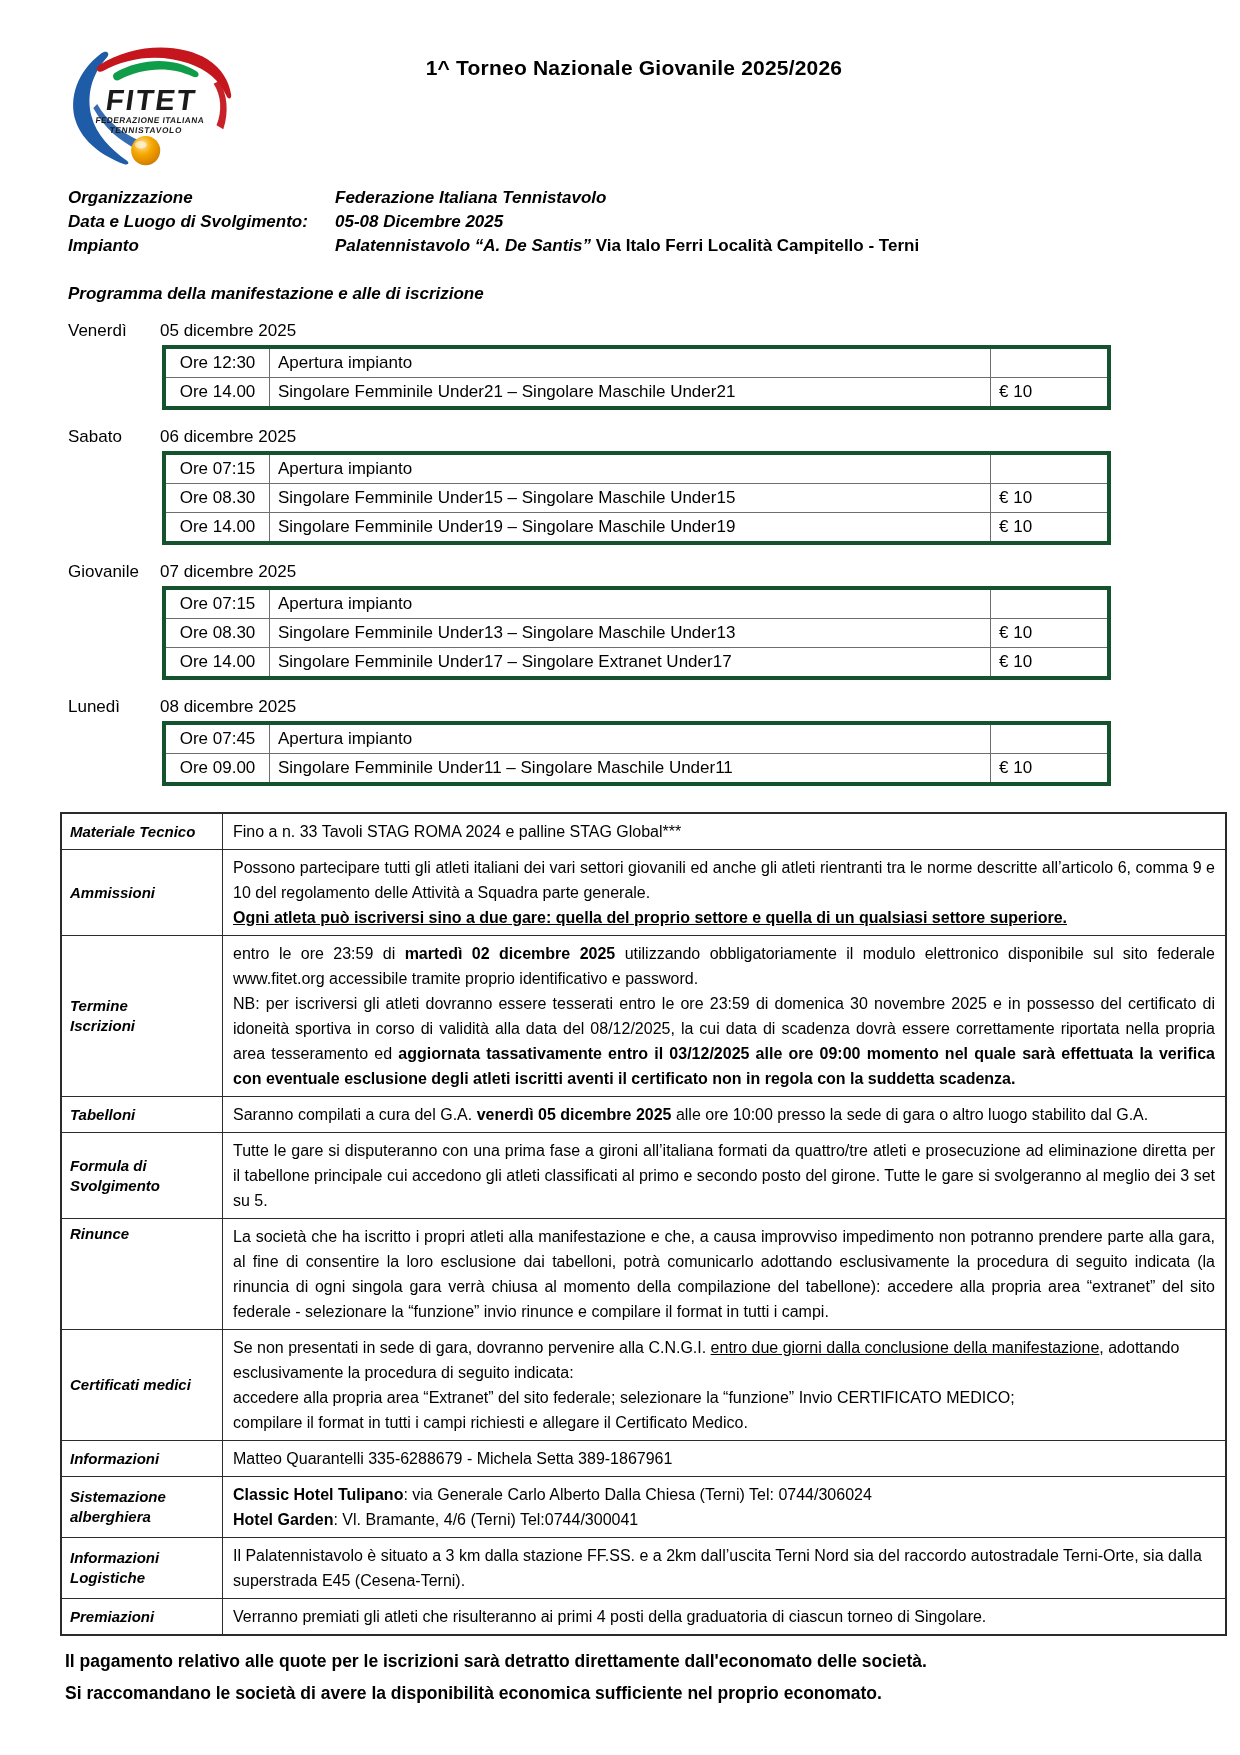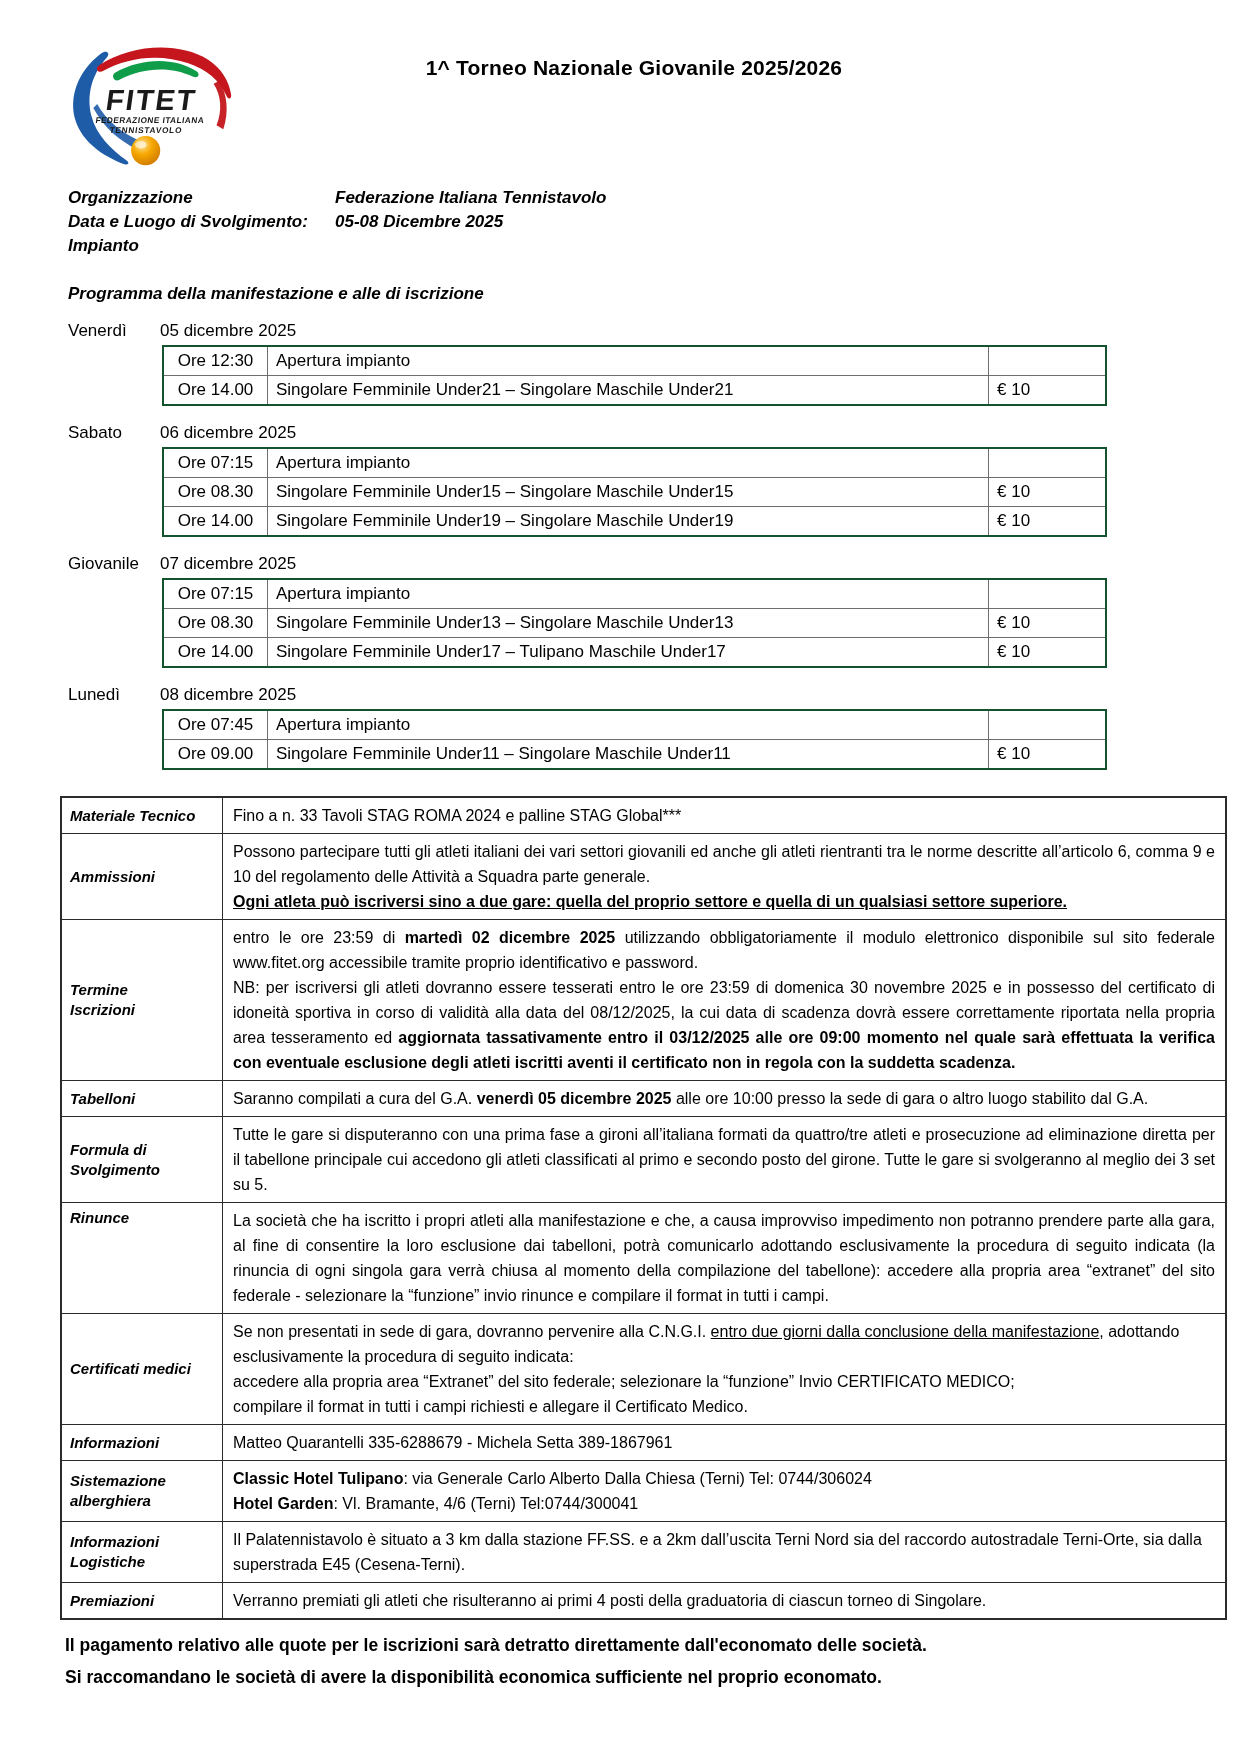--- a/index.html
+++ b/index.html
@@ -26,21 +26,21 @@
   .program-heading{
     margin:26px 0 0 68px;font-weight:bold;font-style:italic;font-size:17px;
   }
 
   
   .sched{margin:16px 0 0 68px}
   .sched .dayrow{display:flex;font-size:17px;line-height:22px;margin-bottom:3px}
   .sched .day{width:92px;flex:none}
   .sched table{
     border-collapse:collapse;margin-left:94px;table-layout:fixed;
-    font-size:17px;border:2px solid #14532d;
+    font-size:17px;border:4px solid #14532d;
   }
   .sched td{border:1px solid #6e6e6e;padding:3px 8px;height:22px;overflow:hidden;white-space:nowrap}
   .sched td.t{width:87px;text-align:center}
   .sched td.e{width:704px}
   .sched td.f{width:100px;text-align:left}
 
   
   table.details{
     border-collapse:collapse;margin:26px 0 0 60px;width:1167px;table-layout:fixed;
     border:2px solid #2b2b2b;
@@ -98,20 +98,21 @@
     <div class="info-row">
       <span class="info-label">Organizzazione</span>
       <span class="info-value"><p><span class="b i">Federazione Italiana Tennistavolo</span></p></span>
     </div>
     <div class="info-row">
       <span class="info-label">Data e Luogo  di Svolgimento:</span>
       <span class="info-value"><p><span class="b i">05-08 Dicembre 2025</span></p></span>
     </div>
     <div class="info-row">
       <span class="info-label">Impianto</span>
+      <span class="info-value"><p><span class="b i">Palatennistavolo “A. De Santis”</span><span class="b"> Via Italo Ferri Località Campitello - Terni</span></p></span>
     </div>
   </div>
 
   <div class="program-heading">Programma della manifestazione e alle di iscrizione</div>
 
   <div id="schedule">
       <div class="sched">
         <div class="dayrow">
           <span class="day">Venerdì</span>
           <span class="date">05 dicembre 2025</span>
@@ -168,21 +169,21 @@
               <td class="e">Apertura impianto</td>
               <td class="f"></td>
             </tr>
             <tr>
               <td class="t">Ore 08.30</td>
               <td class="e">Singolare Femminile Under13 – Singolare Maschile Under13</td>
               <td class="f">€ 10</td>
             </tr>
             <tr>
               <td class="t">Ore 14.00</td>
-              <td class="e">Singolare Femminile Under17 – Tulipano Maschile Under17</td>
+              <td class="e">Singolare Femminile Under17 – Singolare Extranet Under17</td>
               <td class="f">€ 10</td>
             </tr>
           </tbody>
         </table>
       </div>
       <div class="sched">
         <div class="dayrow">
           <span class="day">Lunedì</span>
           <span class="date">08 dicembre 2025</span>
         </div>

